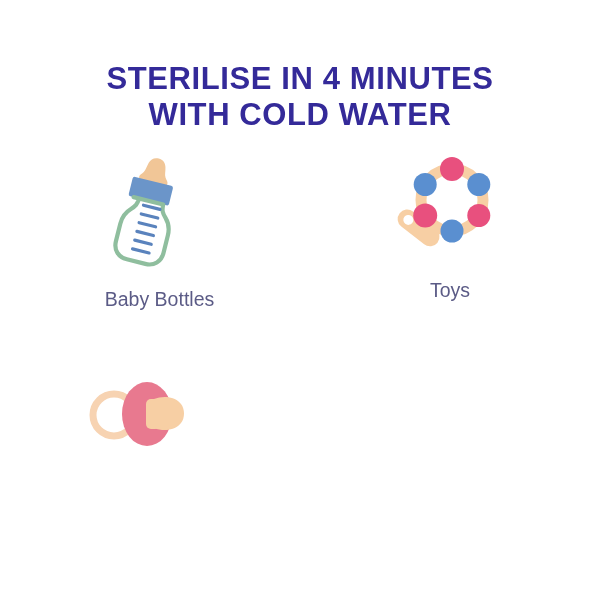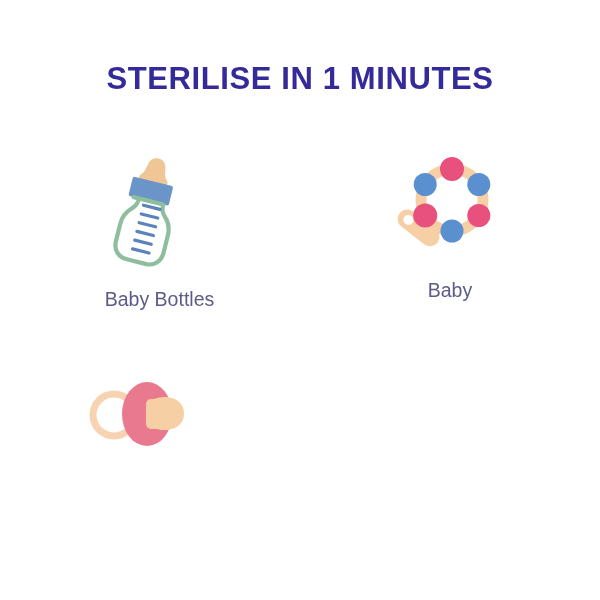--- a/index.html
+++ b/index.html
@@ -90,21 +90,22 @@
   .cell.r1 .cell-label { margin-top: 12px; margin-left: 19px; }
   .cell.r2 .icon-wrap { height: 110px; }
   .cell.r2 .cell-label { margin-top: 18px; }
 </style>
 </head>
 <body>
 
 <div id="page">
 
   <h1 class="headline">
-    <span class="line">STERILISE IN 1 MINUTES</span>
+    <span class="line">STERILISE IN 4 MINUTES</span>
+    <span class="line">WITH COLD WATER</span>
   </h1>
 
   <div class="grid">
 
     <div class="cell r1">
       <div class="icon-wrap">
         <svg width="130" height="125" viewBox="0 0 130 125" aria-hidden="true">
           <g transform="rotate(14 65 62)">
 
             <path d="M60.5 8
@@ -159,21 +160,21 @@
           <circle cx="67" cy="52" r="31" fill="none" stroke="#F7CFA4" stroke-width="11"></circle>
 
           <circle cx="67" cy="21" r="12" fill="#E8507E"></circle>
           <circle cx="93.8" cy="36.5" r="11.5" fill="#5A8FD0"></circle>
           <circle cx="93.8" cy="67.5" r="11.5" fill="#E8507E"></circle>
           <circle cx="67" cy="83" r="11.5" fill="#5A8FD0"></circle>
           <circle cx="40.2" cy="67.5" r="12" fill="#E8507E"></circle>
           <circle cx="40.2" cy="36.5" r="11.5" fill="#5A8FD0"></circle>
         </svg>
       </div>
-      <div class="cell-label">Baby</div>
+      <div class="cell-label">Toys</div>
     </div>
 
     <div class="cell r2">
       <div class="icon-wrap">
         <svg width="140" height="110" viewBox="0 0 140 110" aria-hidden="true">
 
           <circle cx="34" cy="55" r="21" fill="none" stroke="#F7D3B2" stroke-width="7"></circle>
 
           <ellipse cx="67" cy="54" rx="25" ry="32" fill="#E8798F"></ellipse>
 

